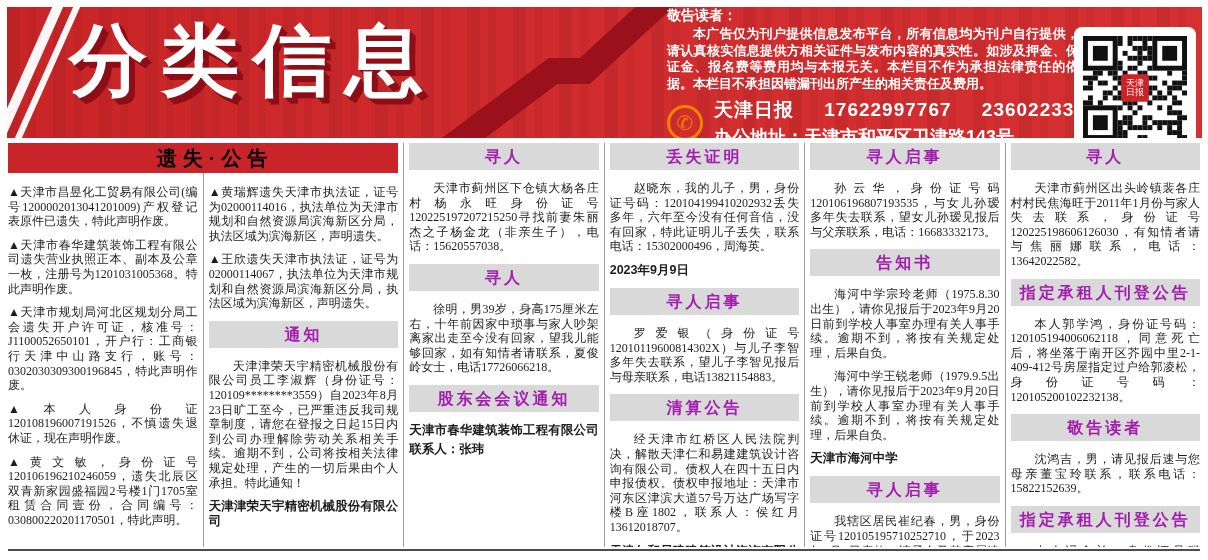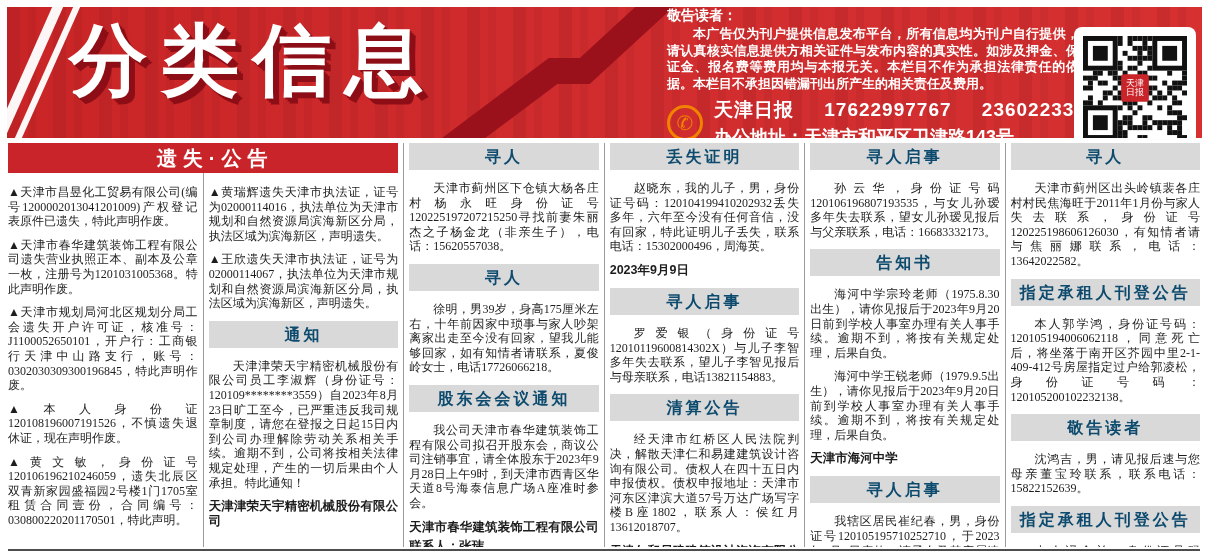--- a/index.html
+++ b/index.html
@@ -41,24 +41,24 @@
     background:#ffffff; border-radius:8px; padding:9px; }
 
   
   .content { display:flex; margin:5px 8px 0 8px; height:408px;
     border-bottom:2px solid #4d4d4d; padding-bottom:2px; }
   .vdiv { width:1px; background:#9a9a9a; margin:0 5px; }
   .group2col { flex:2.06; display:flex; flex-direction:column; min-width:0; }
   .pair { flex:1; display:flex; min-height:0; }
   .pair .col { padding-top:12px; }
   .col { flex:1; min-width:0; overflow:hidden; color:#1d1d1d; }
-  .red-header { background:#c9242a; color:#ffffff; text-align:center;
+  .red-header { background:#c9242a; color:#000000; text-align:center;
     font-family:"Liberation Sans","DejaVu Sans",sans-serif; font-weight:700;
     font-size:20px; height:30px; line-height:30px; letter-spacing:6px;padding-left:24px; }
-  .sec-header { background:#d9d9d9; color:#0c4a6e;
+  .sec-header { background:#d9d9d9; color:#a21caf;
     font-family:"Liberation Sans","DejaVu Sans",sans-serif; font-weight:700;
     font-size:16px; height:27px; line-height:27px; text-align:center;
     letter-spacing:3px; margin:10px 0 11px; }
   .col > :first-child { margin-top:0; }
   .ad, .para { font-size:12px; line-height:14.6px; text-align:justify;
     margin:0 0 9px; }
   .para { text-indent:2em; }
   .sign { font-family:"Liberation Sans","DejaVu Sans",sans-serif; font-weight:700;
     font-size:12.5px; line-height:15px; text-align:left; margin:0 0 4px; }
   .sign.full { text-align:justify; text-align-last:justify; }
@@ -273,21 +273,20 @@
         </div>
     </div>
   </div>
   <div class="vdiv"></div>
   <div class="col">
       <div class="sec-header">寻人</div>
       <div class="para">天津市蓟州区下仓镇大杨各庄村杨永旺身份证号120225197207215250寻找前妻朱丽杰之子杨金龙（非亲生子），电话：15620557038。</div>
       <div class="sec-header">寻人</div>
       <div class="para">徐明，男39岁，身高175厘米左右，十年前因家中琐事与家人吵架离家出走至今没有回家，望我儿能够回家，如有知情者请联系，夏俊岭女士，电话17726066218。</div>
       <div class="sec-header">股东会会议通知</div>
-      <div class="para">我公司天津市春华建筑装饰工程有限公司拟召开股东会，商议公司注销事宜，请全体股东于2023年9月28日上午9时，到天津市西青区华天道8号海泰信息广场A座准时参会。</div>
       <div class="sign full">天津市春华建筑装饰工程有限公司</div>
       <div class="sign">联系人：张玮</div>
     </div>
   <div class="vdiv"></div>
   <div class="col">
       <div class="sec-header">丢失证明</div>
       <div class="para">赵晓东，我的儿子，男，身份证号码：120104199410202932丢失多年，六年至今没有任何音信，没有回家，特此证明儿子丢失，联系电话：15302000496，周海英。</div>
       <div class="sign pad">2023年9月9日</div>
       <div class="sec-header">寻人启事</div>
       <div class="para">罗爱银（身份证号12010119600814302X）与儿子李智多年失去联系，望儿子李智见报后与母亲联系，电话13821154883。</div>

